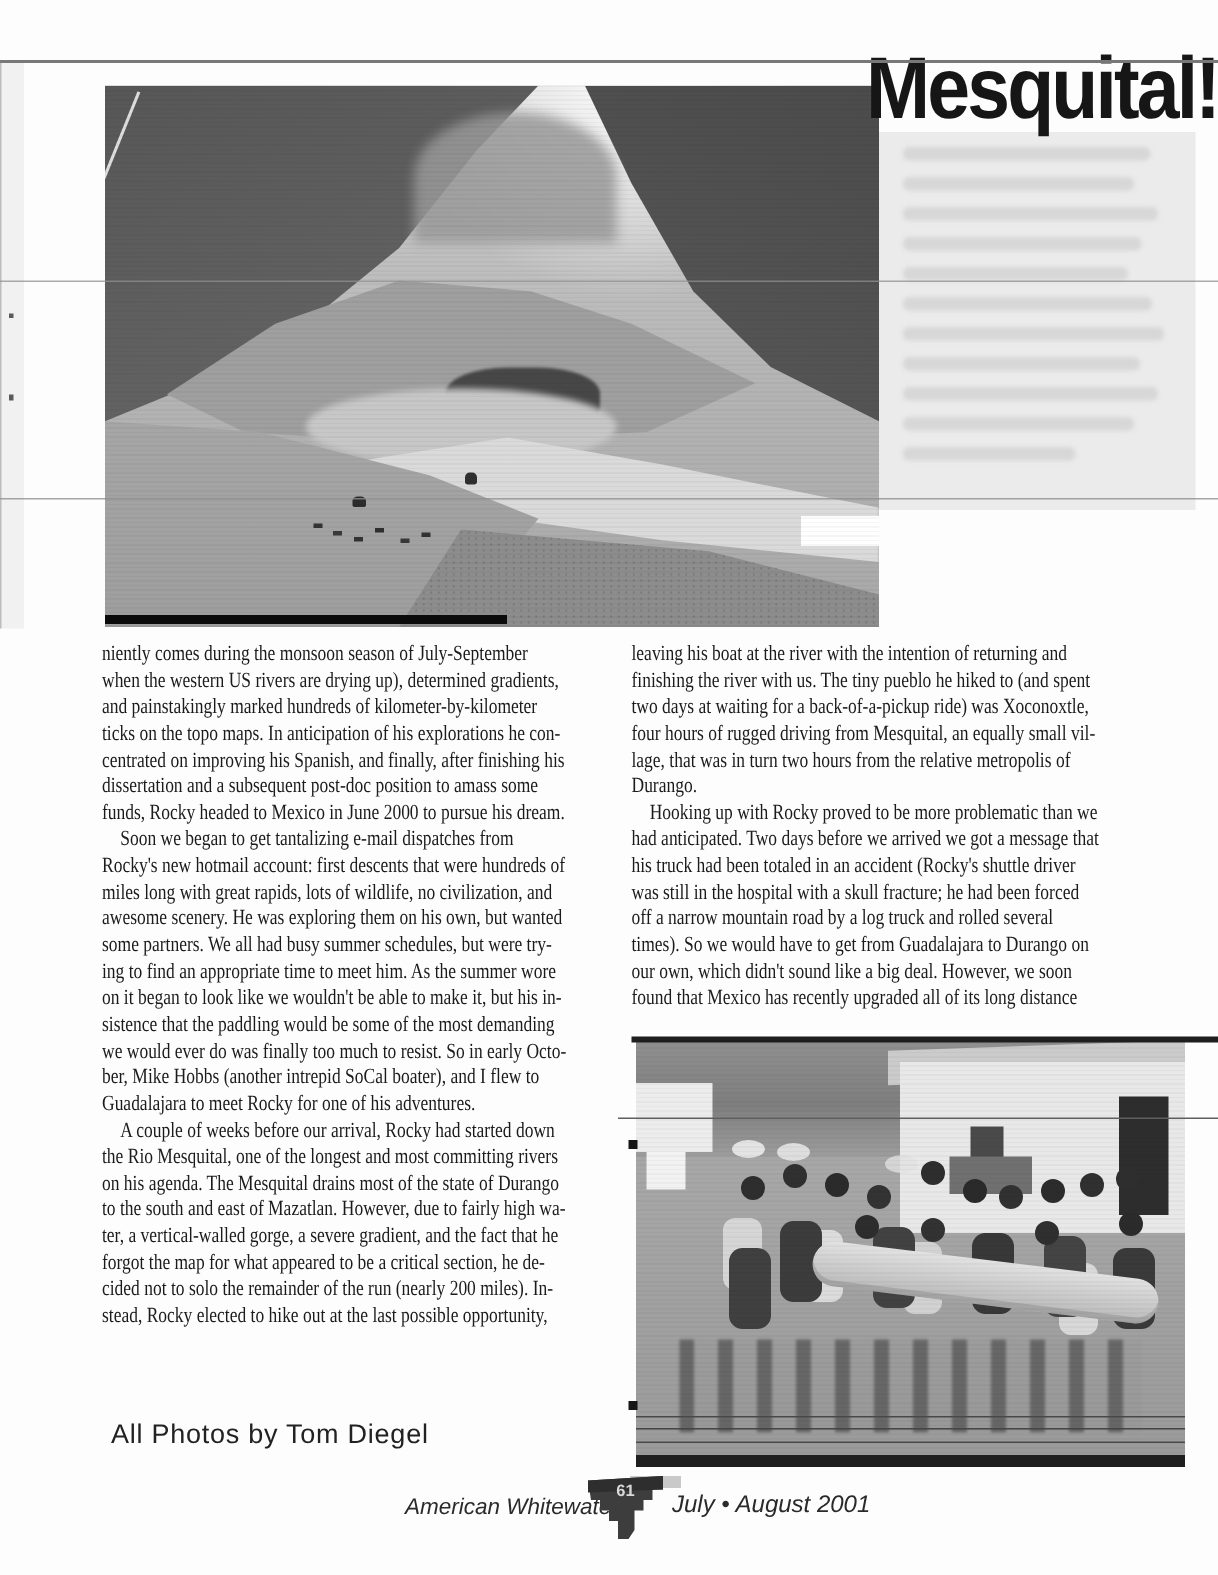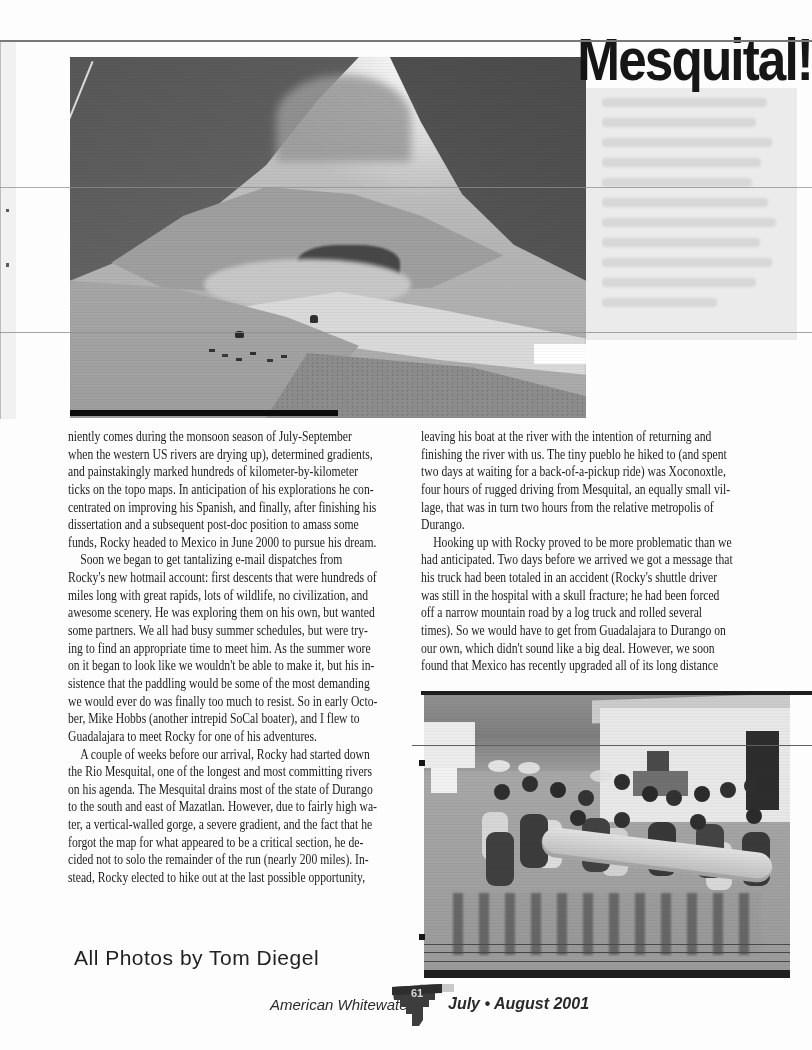--- a/index.html
+++ b/index.html
@@ -103,27 +103,27 @@
            box-shadow:inset 0 -4px 0 rgba(0,0,0,.12);}
   .b-line1{left:0;top:88%;width:100%;height:1px;background:#4a4a4a;}
   .b-line2{left:0;top:91%;width:100%;height:1px;background:#454545;}
   .b-line3{left:0;top:94%;width:100%;height:1px;background:#4a4a4a;}
   .b-botbar{left:0;bottom:0;width:100%;height:8px;background:#1f1f1f;}
   .b-noise{inset:0;background:repeating-linear-gradient(0deg,rgba(0,0,0,.03) 0 1px,transparent 1px 3px);}
   .b-topbar{position:absolute;left:421px;top:691px;width:391px;height:4px;background:#1e1e1e;z-index:7;}
 
   
   .credit{position:absolute;left:74px;top:946px;font-family:"Liberation Sans",sans-serif;
-          font-size:21px;letter-spacing:.5px;color:#222;z-index:8;}
+          font-size:18px;letter-spacing:.5px;color:#222;z-index:8;}
   .footer{position:absolute;left:0;top:982px;width:812px;height:50px;z-index:8;}
   .aw{position:absolute;left:270px;top:14px;font-family:"Liberation Sans",sans-serif;
       font-style:italic;font-size:15px;color:#2a2a2a;}
   .badge{position:absolute;left:391px;top:2px;}
   .issue{position:absolute;left:448px;top:13px;font-family:"Liberation Sans",sans-serif;
-         font-style:italic;font-weight:bold;font-size:16px;color:#2a2a2a;}
+         font-style:italic;font-weight:normal;font-size:16px;color:#2a2a2a;}
 </style>
 </head>
 <body>
 
 <div class="page">
 
   <div class="hairline hl-top"></div>
   <div class="hairline hl-2"></div>
   <div class="hairline hl-3"></div>
   <div class="hairline hl-4"></div>

